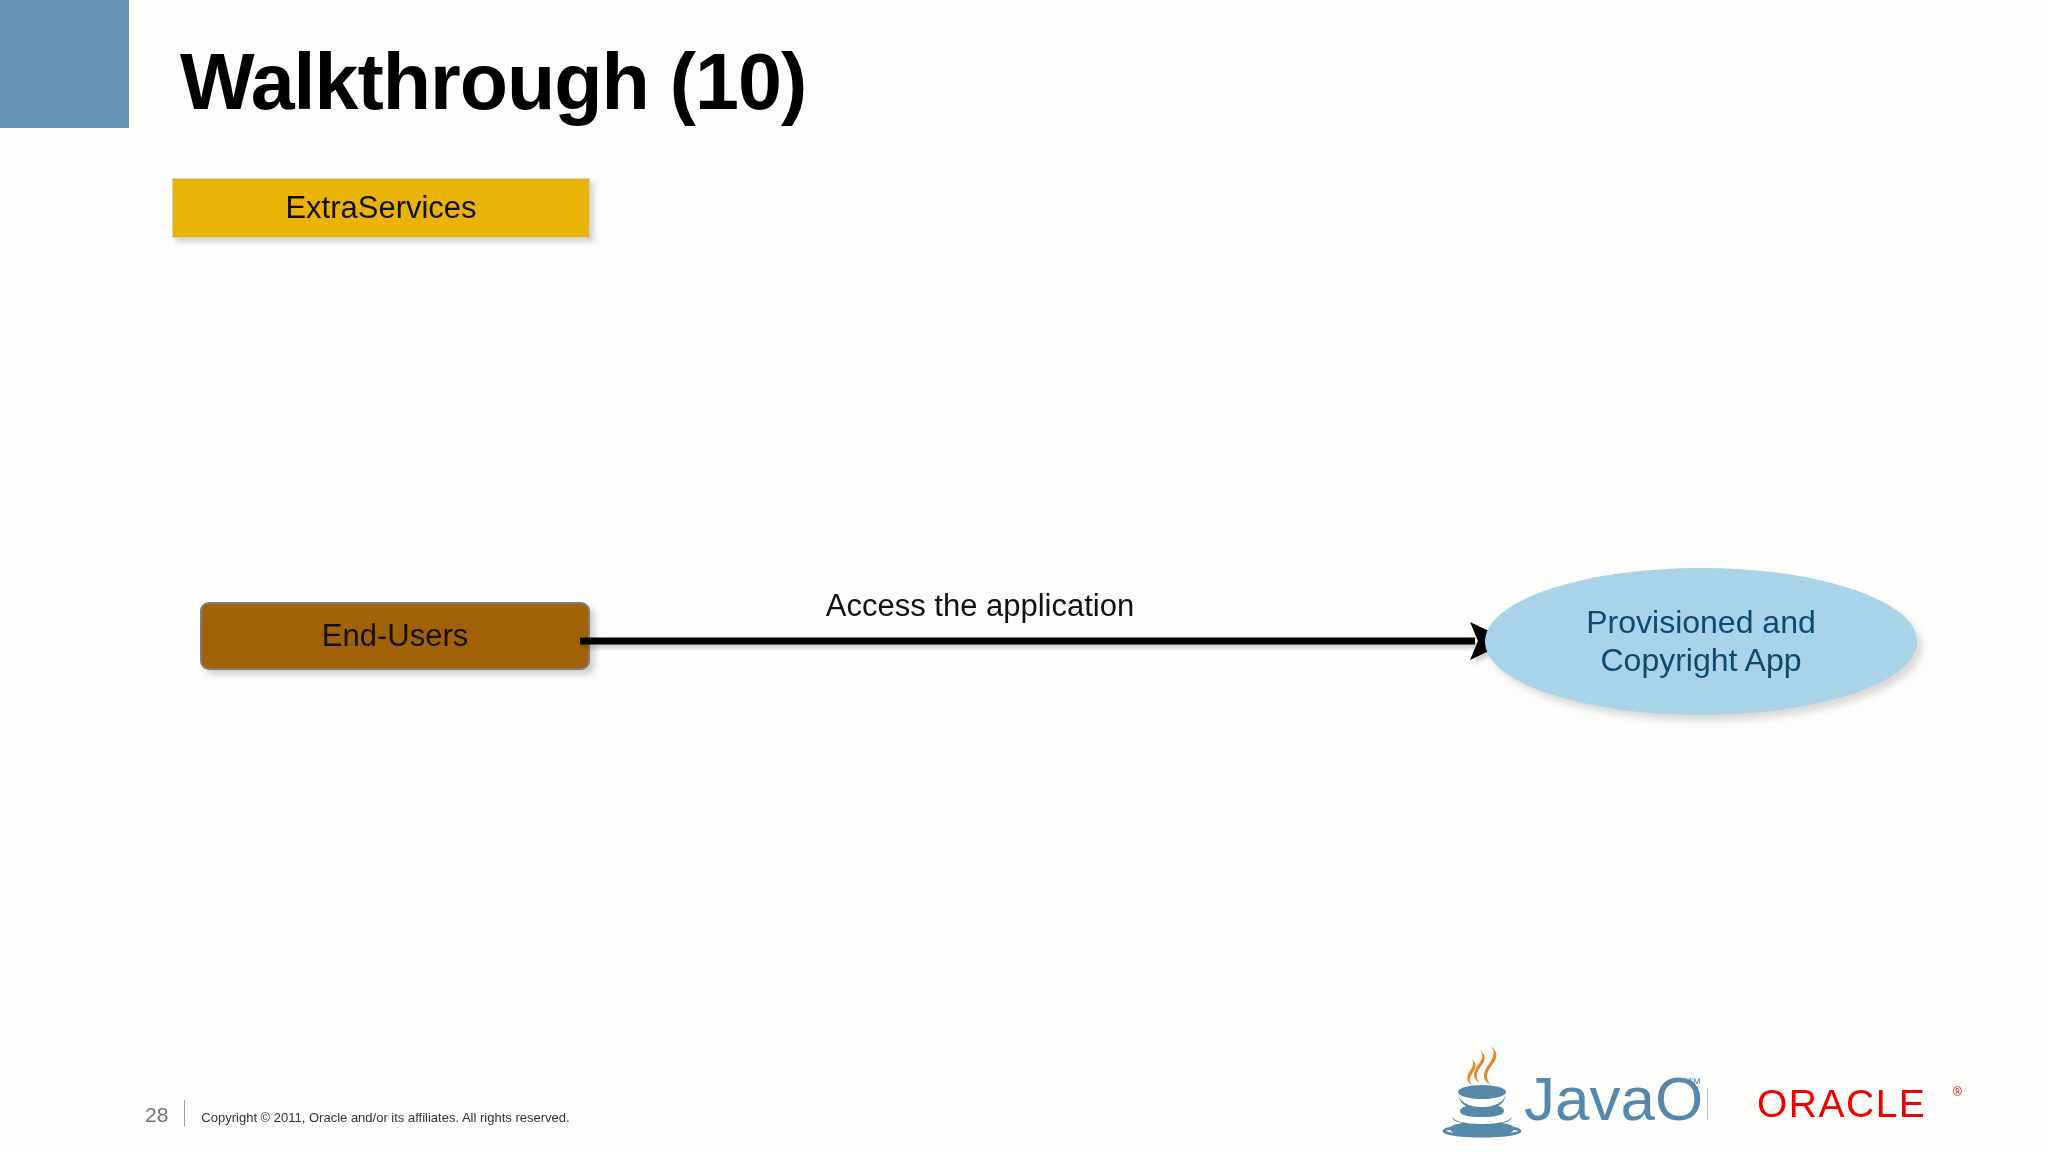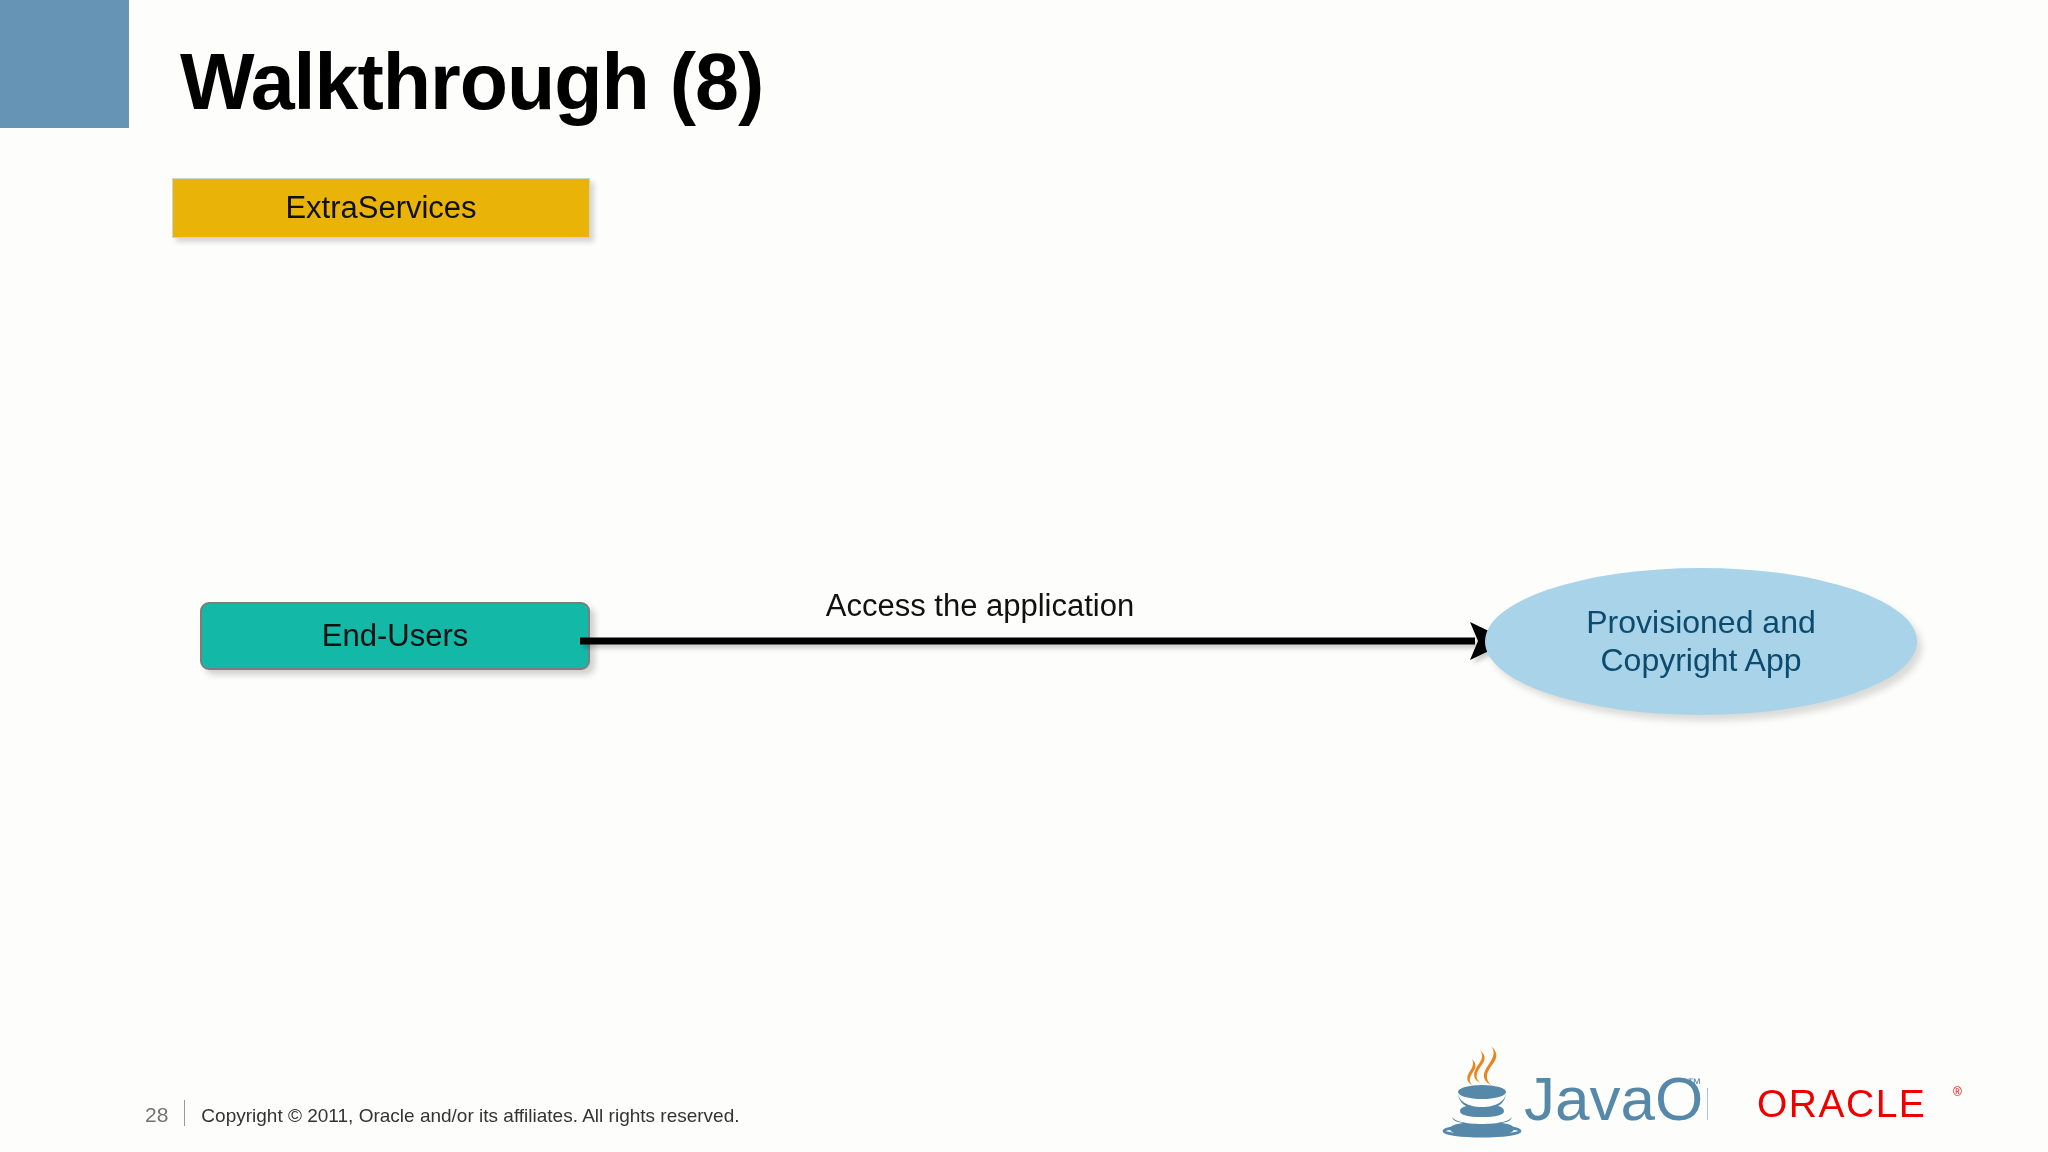--- a/index.html
+++ b/index.html
@@ -72,21 +72,21 @@
   }
 
   
   .rounded-box {
     position: absolute;
     box-sizing: border-box;
     left: 200px;
     top: 602px;
     width: 390px;
     height: 68px;
-    background: #14b8a6;
+    background: #a16207;
     border: 2px solid #7d7d7d;
     border-radius: 9px;
     display: flex;
     align-items: center;
     justify-content: center;
     font-family: "Liberation Sans", sans-serif;
     font-size: 31px;
     color: #111111;
     box-shadow: 5px 5px 6px rgba(0,0,0,0.18);
   }
@@ -150,21 +150,21 @@
   .footer-sep {
     display: inline-block;
     width: 1px;
     height: 26px;
     background: #9a9a9a;
     margin: 0 16px;
     position: relative;
     top: 4px;
   }
   .footer-copy {
-    font-size: 19px;
+    font-size: 13px;
     color: #333333;
     white-space: nowrap;
   }
 
   
   .javaone-logo {
     position: absolute;
     left: 1438px;
     top: 1042px;
     width: 270px;
@@ -178,21 +178,21 @@
     height: 48px;
   }
 </style>
 </head>
 <body>
 
 <div id="slide">
 
   <div class="corner-block"></div>
 
-  <div class="slide-title">Walkthrough (8)</div>
+  <div class="slide-title">Walkthrough (10)</div>
 
   <div class="flat-box box-extraservices">
     <span>ExtraServices</span>
   </div>
 
 
   <div class="rounded-box">
     <span>End-Users</span>
   </div>
 

